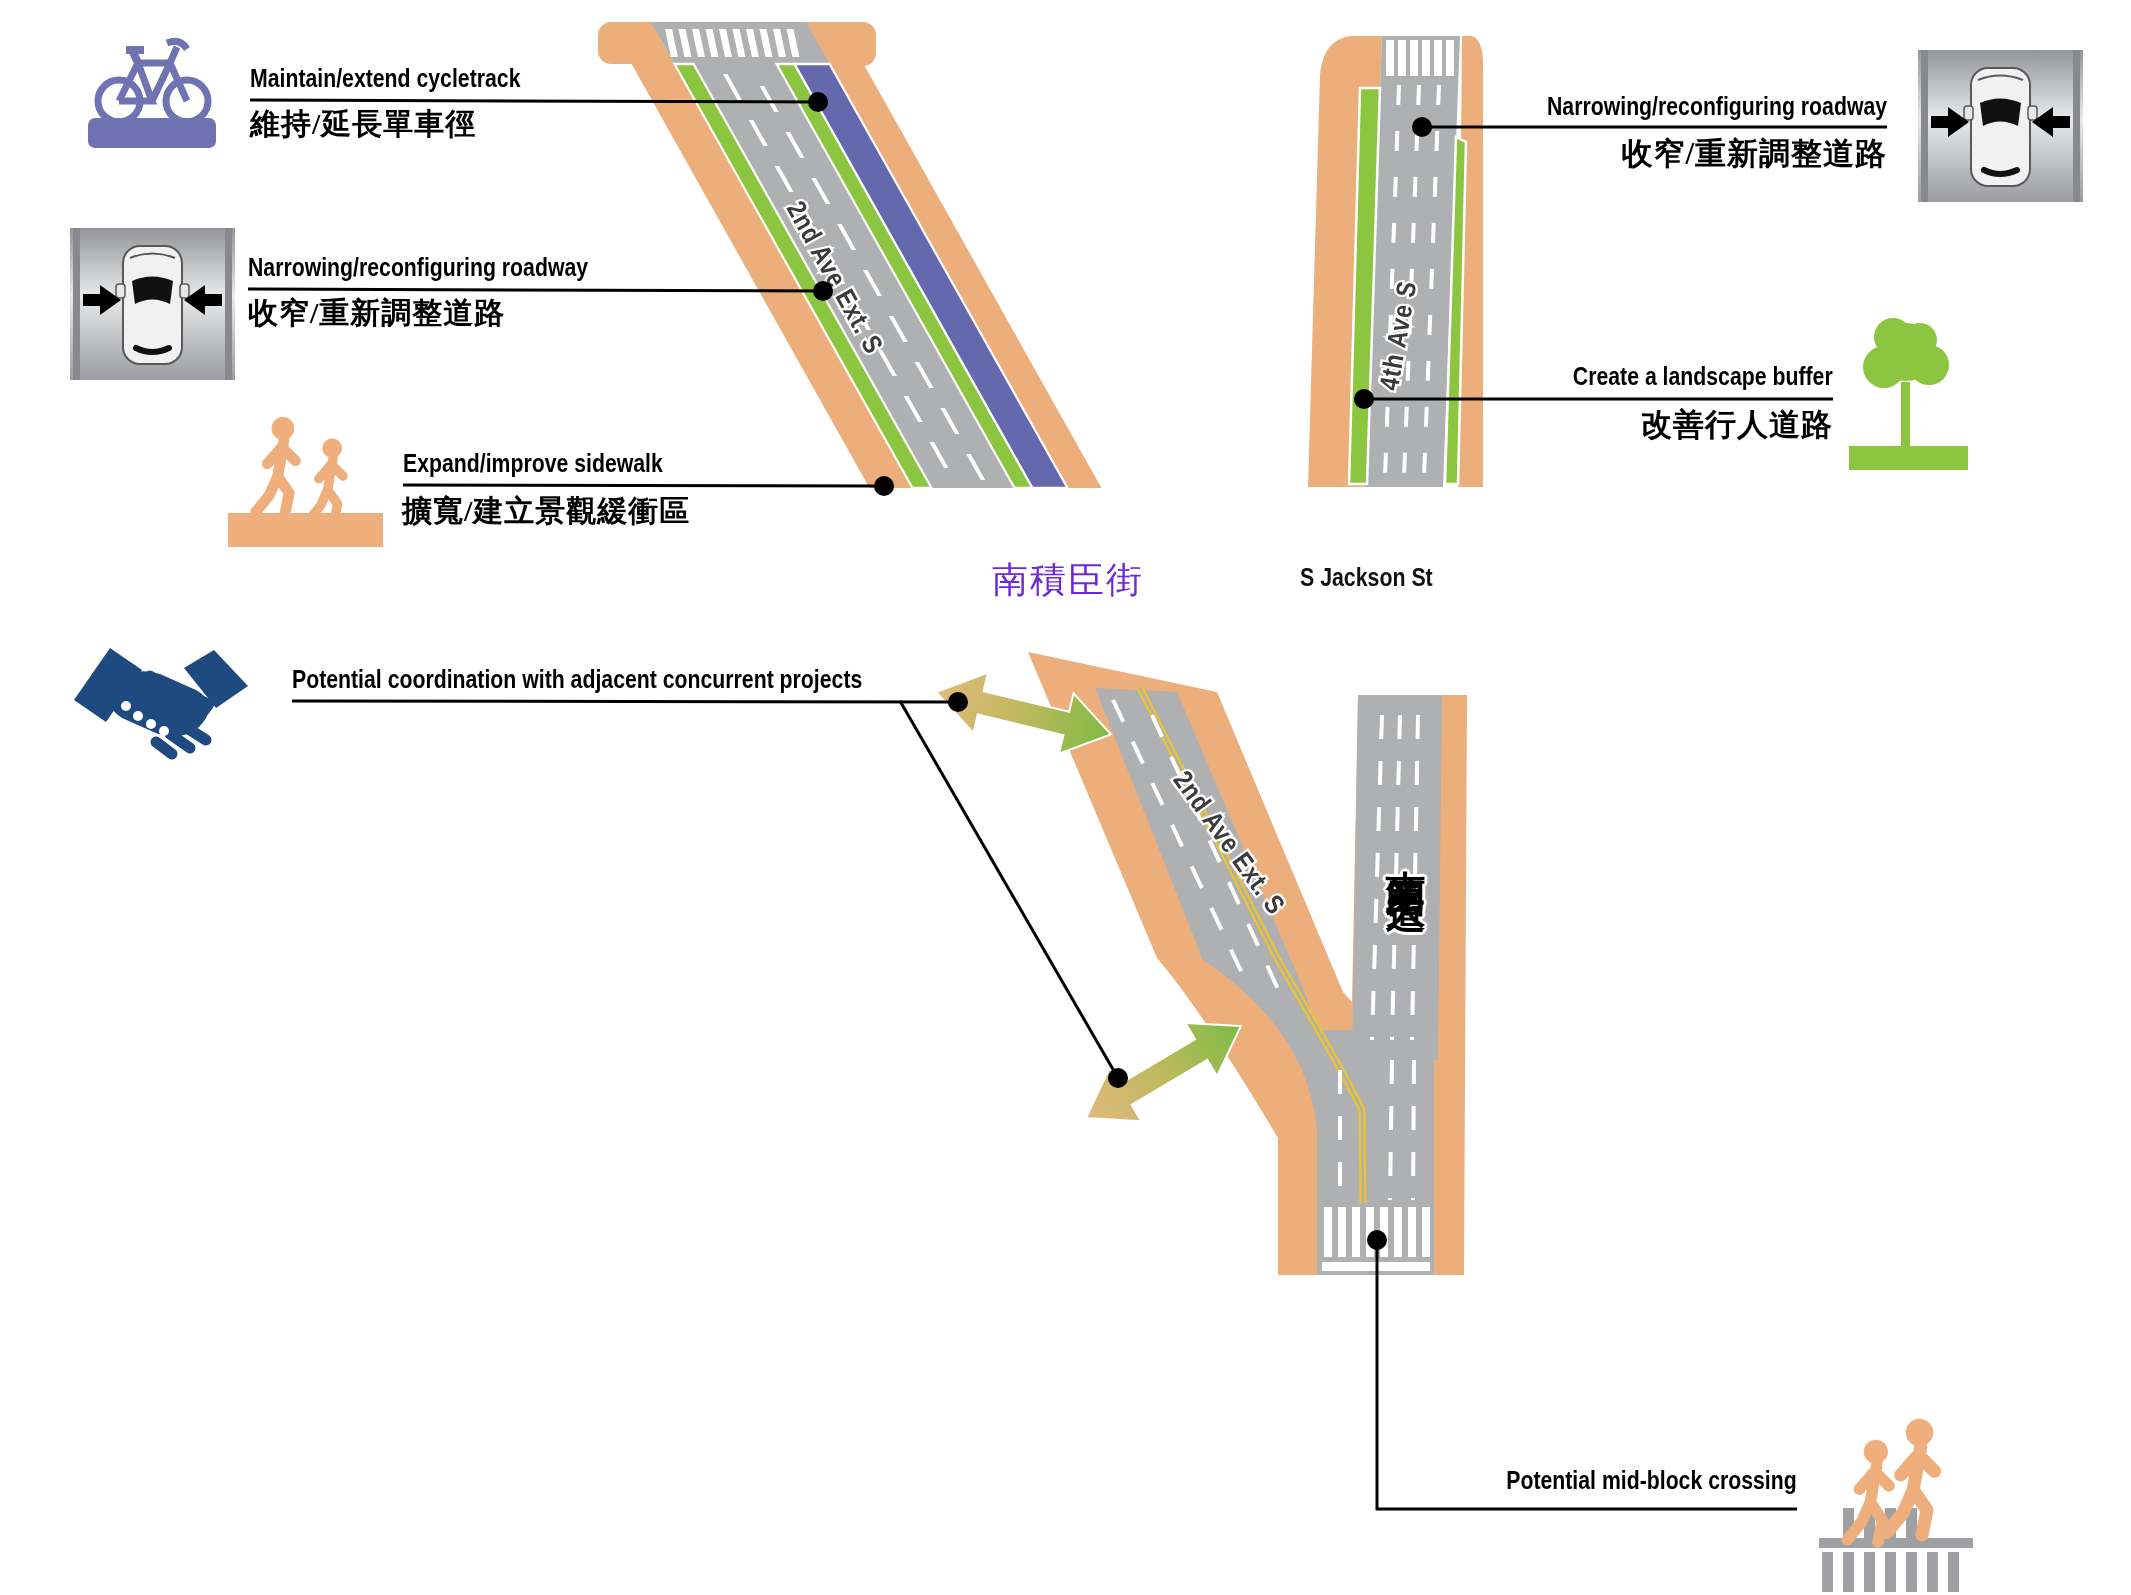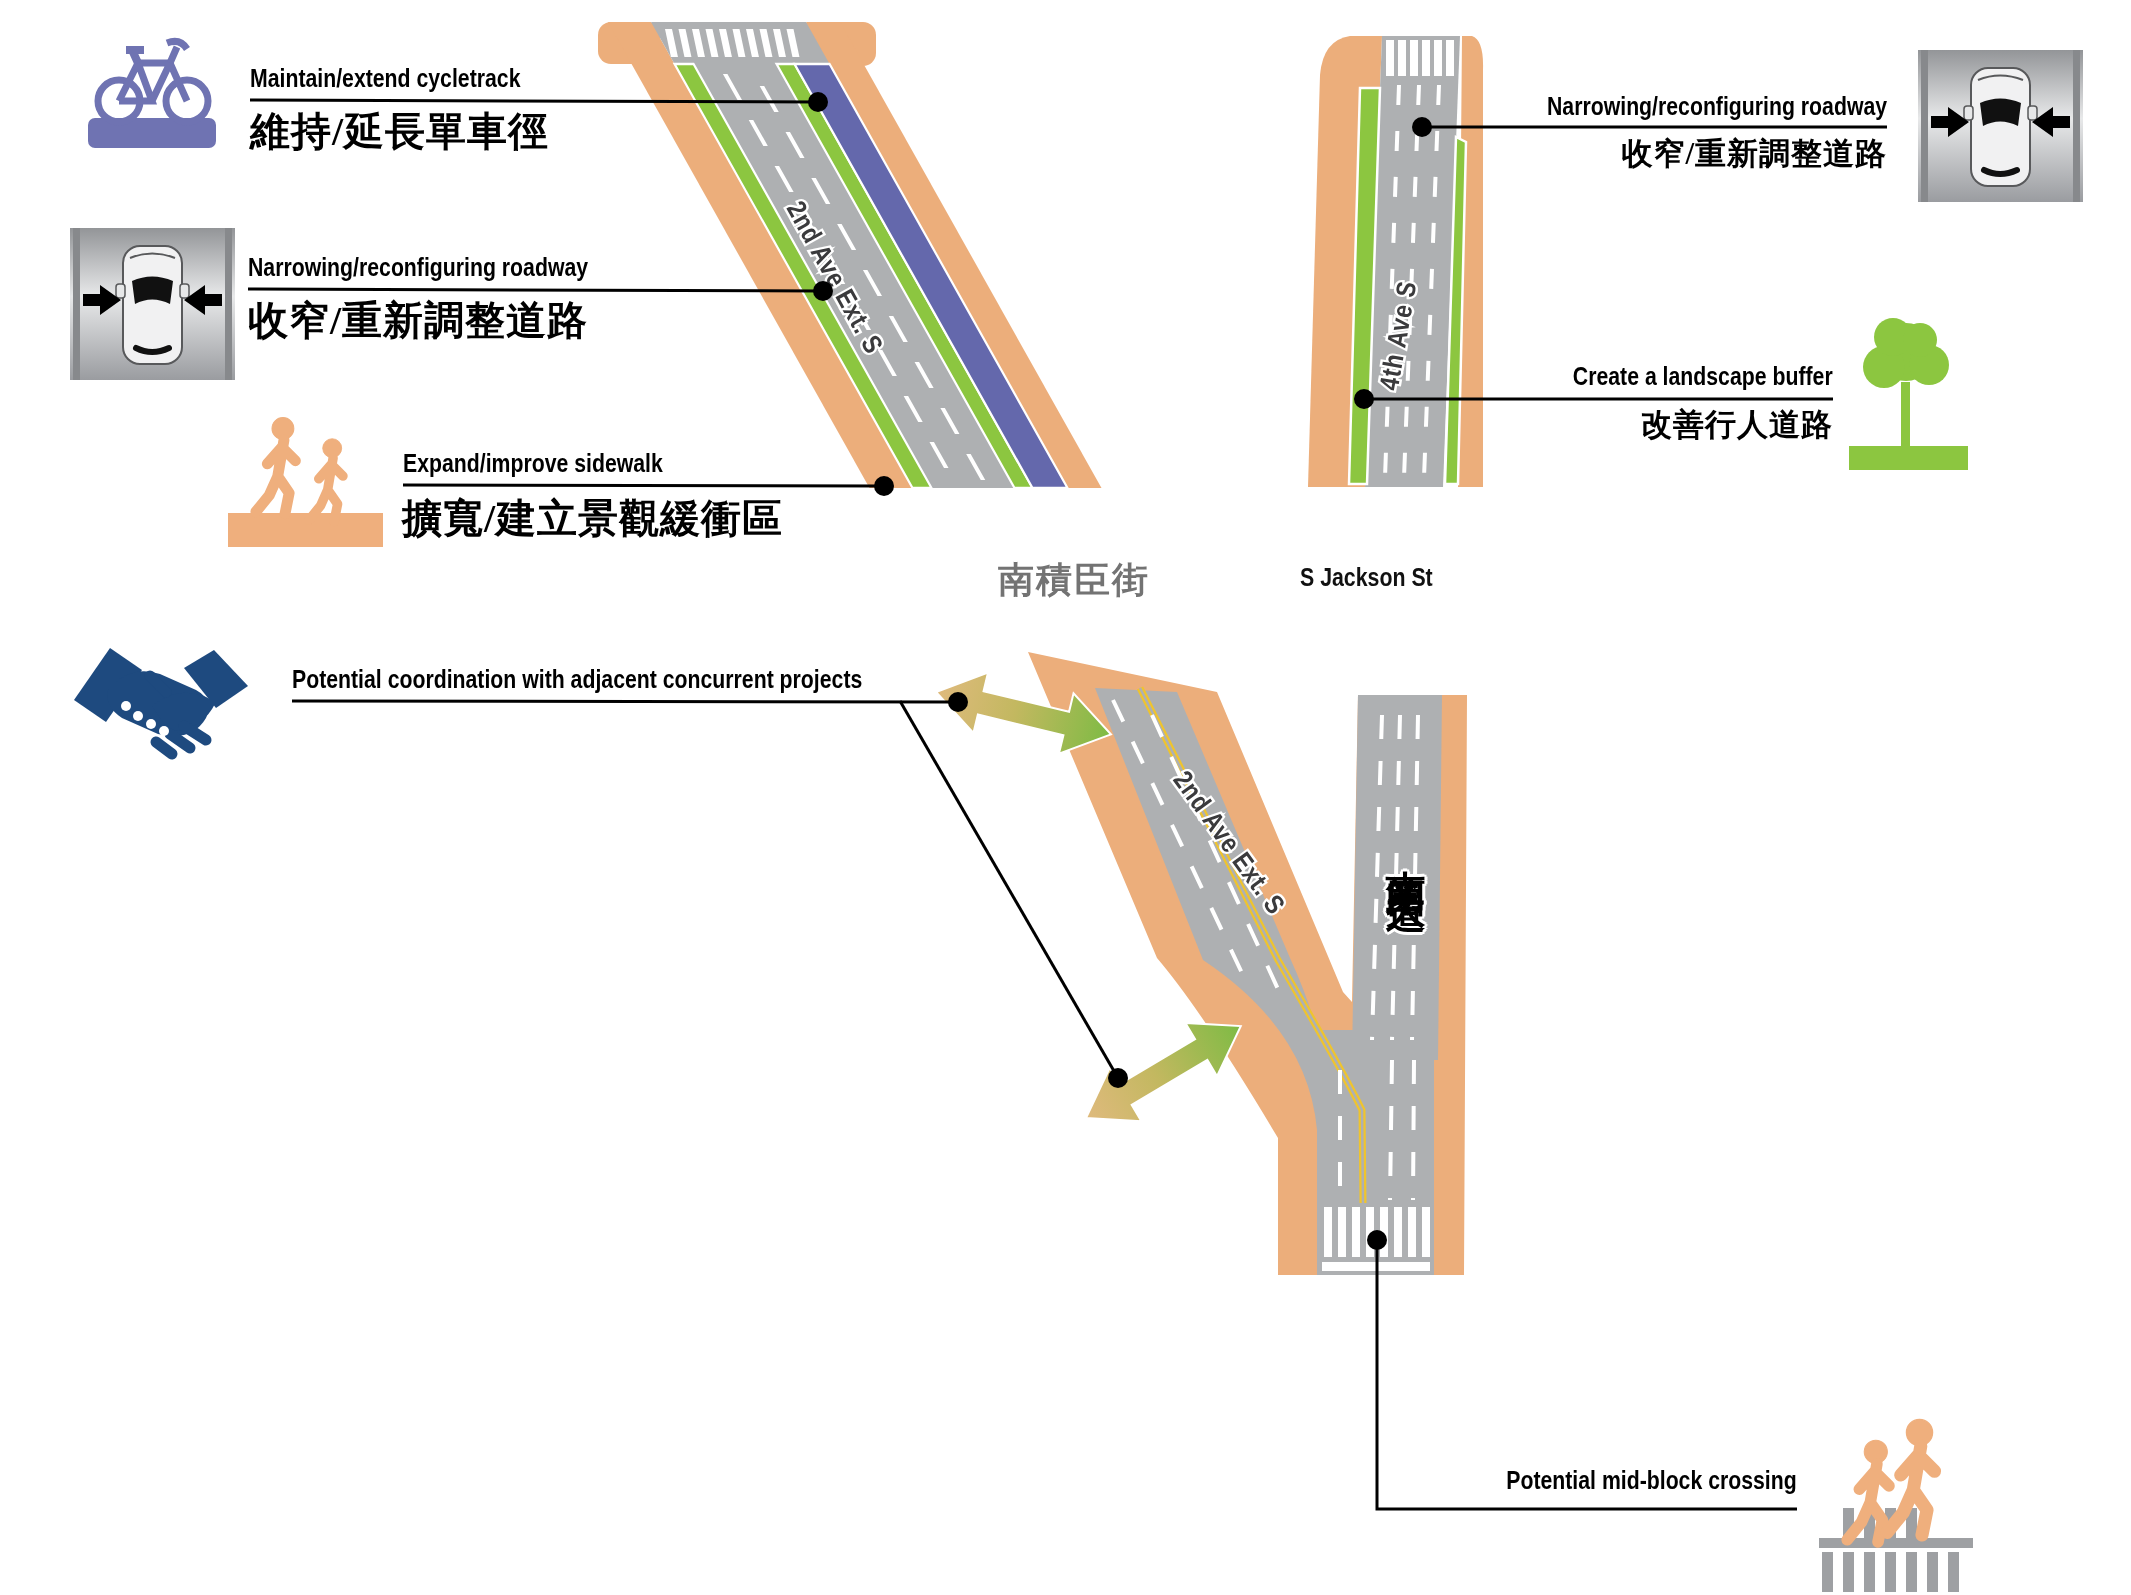--- a/index.html
+++ b/index.html
@@ -2,26 +2,26 @@
 <html><head>
 <meta charset="utf-8">
 <style>
   html,body{margin:0;padding:0;background:#ffffff;}
   #stage{position:relative;width:2131px;height:1595px;overflow:hidden;background:#fff;
          font-family:"Liberation Sans",sans-serif;}
   #stage svg{position:absolute;left:0;top:0;}
   .en{position:absolute;font-weight:700;font-size:25px;color:#000;white-space:nowrap;
       transform:scaleX(.85);transform-origin:left top;letter-spacing:0;}
   .en.r{transform-origin:right top;}
-  .cn{position:absolute;font-family:"Liberation Serif",serif;font-weight:700;font-size:40px;
+  .cn{position:absolute;font-family:"Liberation Serif",serif;font-weight:700;font-size:30px;
       color:#000;white-space:nowrap;letter-spacing:1px;}
   .cn.s31{font-size:31px;}
   .cn.s33{font-size:33px;}
-  .street-cn{position:absolute;font-family:"Liberation Serif",serif;font-weight:700;font-size:36px;
-      color:#737373;white-space:nowrap;letter-spacing:2px;margin-left:6px;}
+  .street-cn{position:absolute;font-family:"Liberation Serif",serif;font-weight:400;font-size:36px;
+      color:#6d28d9;white-space:nowrap;letter-spacing:2px;}
   .street-en{position:absolute;font-weight:700;font-size:26px;color:#111;white-space:nowrap;
       transform:scaleX(.82);transform-origin:left top;}
   .v-cn{position:absolute;writing-mode:vertical-rl;text-orientation:upright;
       font-family:"Liberation Serif",serif;font-weight:700;font-size:40px;color:#000;
       letter-spacing:6px;
       text-shadow:-3px 0 0 #fff,3px 0 0 #fff,0 -3px 0 #fff,0 3px 0 #fff,
                   -2px -2px 0 #fff,2px 2px 0 #fff,-2px 2px 0 #fff,2px -2px 0 #fff;}
   .road-label{font-family:"Liberation Sans",sans-serif;font-weight:700;font-size:27px;
       fill:#3a3a3c;stroke:#ffffff;stroke-width:5px;paint-order:stroke;letter-spacing:1px;}
 </style>

